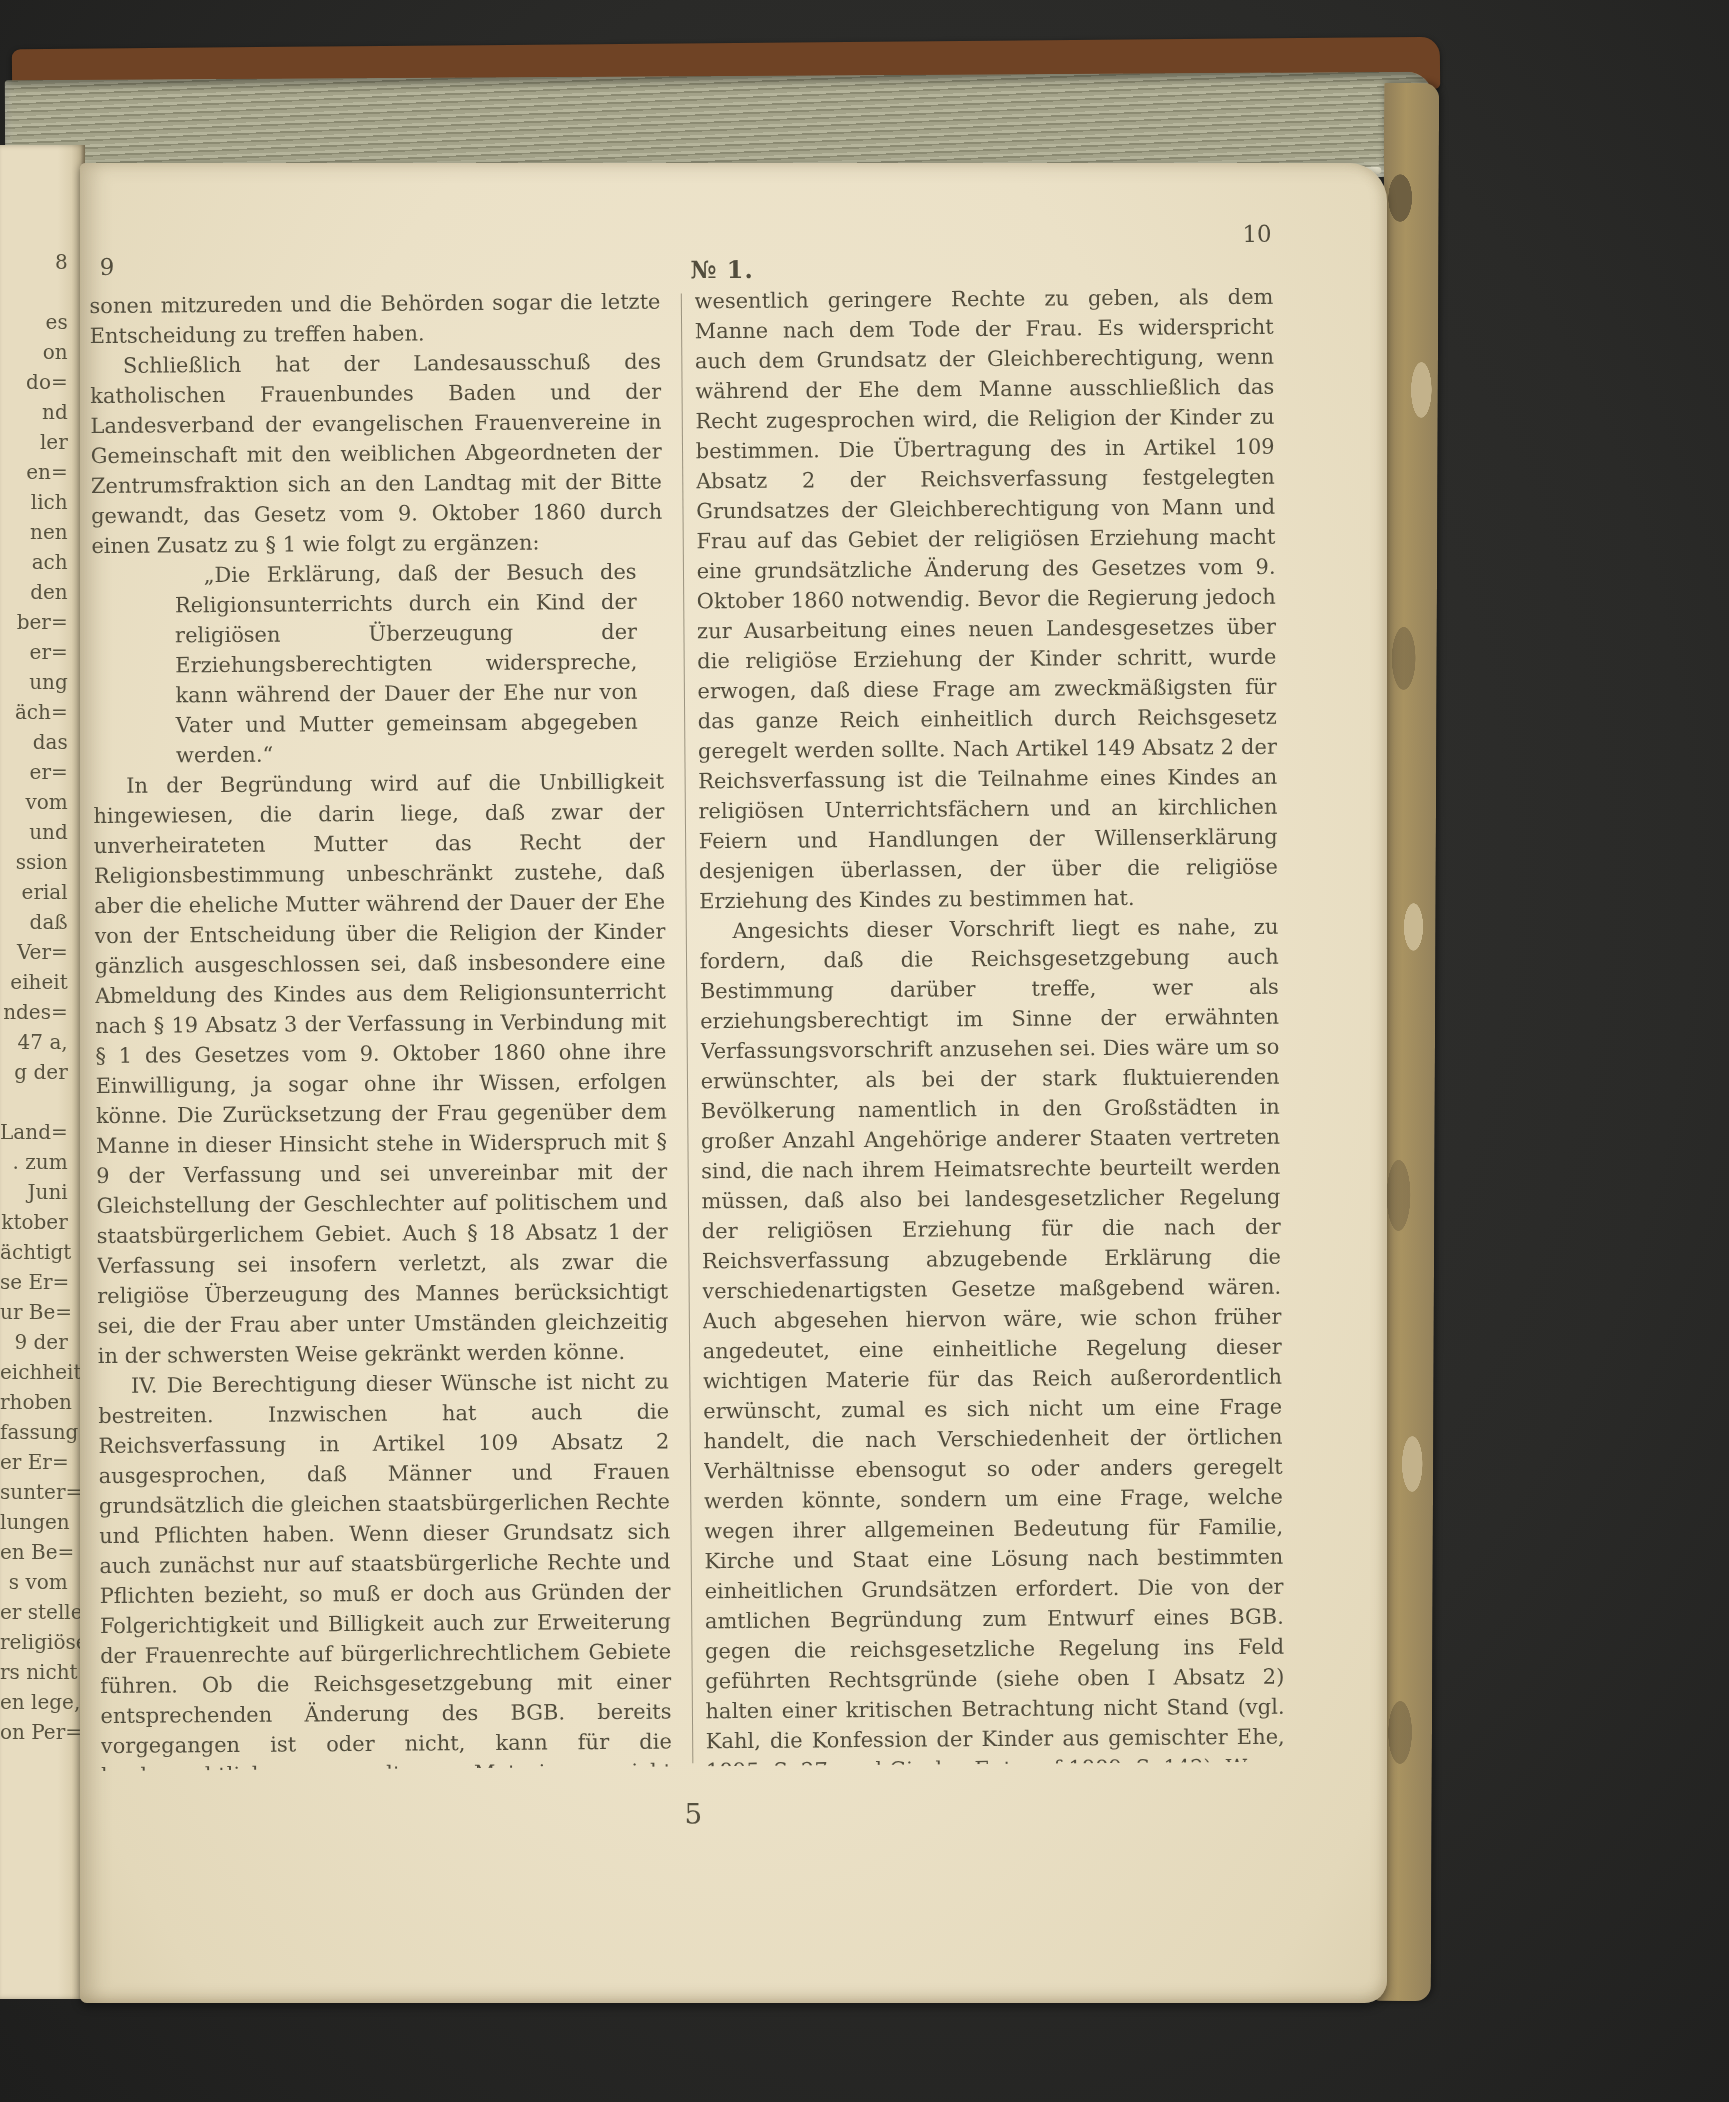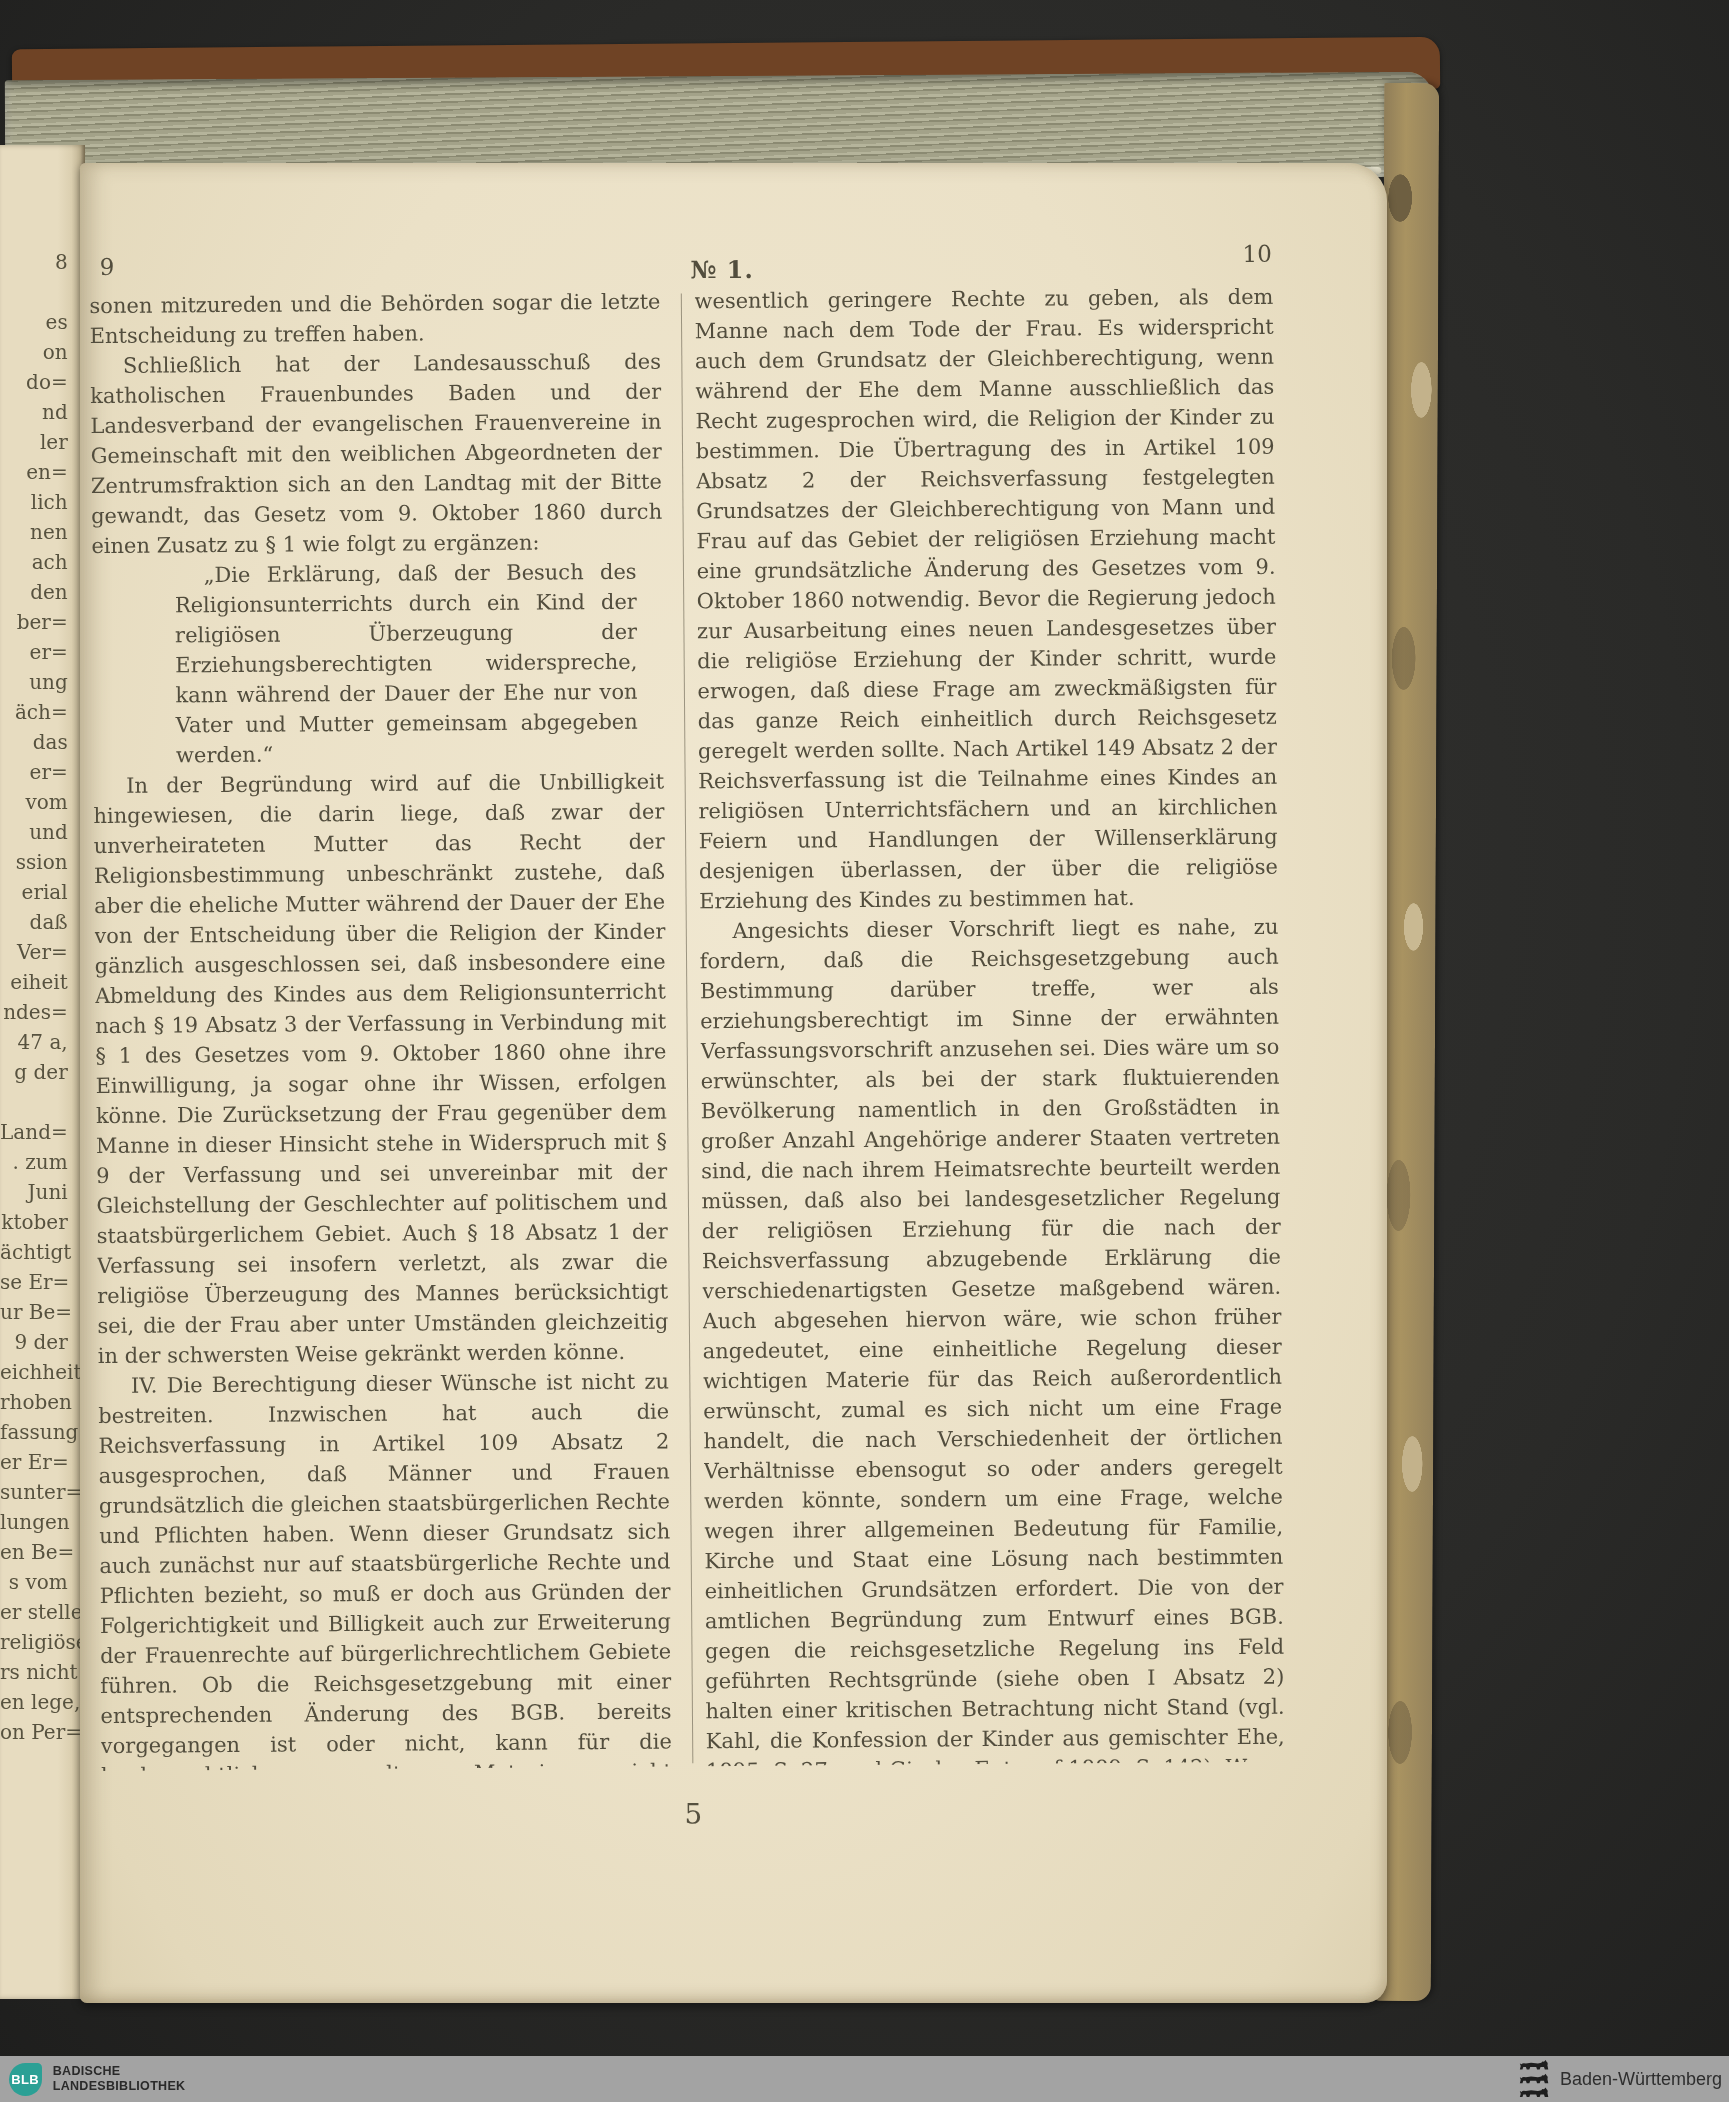--- a/index.html
+++ b/index.html
@@ -64,21 +64,21 @@
     position:absolute;left:80px;top:163px;width:1307px;height:1840px;
     background:
       radial-gradient(ellipse at 50% 40%, #f0e7d0 0%, #ebe1c7 55%, #e3d8ba 90%, #dcd0b0 100%);
     border-radius:5.2px 38px 22.5px 7px;
     box-shadow:inset 12px 0 19px rgba(90,75,45,.25), inset -5.2px -3.5px 12px rgba(120,100,60,.25), 0 3.5px 8.6px rgba(0,0,0,.4);
   }
   .page-inner{position:absolute;inset:0;transform:rotate(-0.45deg);color:#524d3d;}
 
   .pg-num{position:absolute;font-size:23px;}
   .pg-num.left{left:26px;top:86px;}
-  .pg-num.right{left:1169px;top:82px;}
+  .pg-num.right{left:1169px;top:62px;}
   .issue{position:absolute;left:536px;top:92px;width:225px;text-align:center;
     font-size:24px;font-weight:600;letter-spacing:0.9px;}
 
   .columns{position:absolute;left:15.6px;top:123px;width:1278px;height:1484px;}
   .col{position:absolute;top:0;height:1480px;overflow:hidden;text-align:justify;
     font-size:21px;line-height:30px;}
   .col.left{left:0;width:571px;}
   .col.right{left:605px;width:579px;}
   .col p{margin:0;}
   .col p.indent{text-indent:33px;}
@@ -137,34 +137,15 @@
         <div class="col right">
             <p class="">wesentlich geringere Rechte zu geben, als dem Manne nach dem Tode der Frau. Es widerspricht auch dem Grundsatz der Gleichberechtigung, wenn während der Ehe dem Manne ausschließlich das Recht zugesprochen wird, die Religion der Kinder zu bestimmen. Die Übertragung des in Artikel 109 Absatz 2 der Reichsverfassung festgelegten Grundsatzes der Gleichberechtigung von Mann und Frau auf das Gebiet der religiösen Erziehung macht eine grundsätzliche Änderung des Gesetzes vom 9. Oktober 1860 notwendig. Bevor die Regierung jedoch zur Ausarbeitung eines neuen Landesgesetzes über die religiöse Erziehung der Kinder schritt, wurde erwogen, daß diese Frage am zweckmäßigsten für das ganze Reich einheitlich durch Reichsgesetz geregelt werden sollte. Nach Artikel 149 Absatz 2 der Reichsverfassung ist die Teilnahme eines Kindes an religiösen Unterrichtsfächern und an kirchlichen Feiern und Handlungen der Willenserklärung desjenigen überlassen, der über die religiöse Erziehung des Kindes zu bestimmen hat.</p>
             <p class="indent">Angesichts dieser Vorschrift liegt es nahe, zu fordern, daß die Reichsgesetzgebung auch Bestimmung darüber treffe, wer als erziehungsberechtigt im Sinne der erwähnten Verfassungsvorschrift anzusehen sei. Dies wäre um so erwünschter, als bei der stark fluktuierenden Bevölkerung namentlich in den Großstädten in großer Anzahl Angehörige anderer Staaten vertreten sind, die nach ihrem Heimatsrechte beurteilt werden müssen, daß also bei landesgesetzlicher Regelung der religiösen Erziehung für die nach der Reichsverfassung abzugebende Erklärung die verschiedenartigsten Gesetze maßgebend wären. Auch abgesehen hiervon wäre, wie schon früher angedeutet, eine einheitliche Regelung dieser wichtigen Materie für das Reich außerordentlich erwünscht, zumal es sich nicht um eine Frage handelt, die nach Verschiedenheit der örtlichen Verhältnisse ebensogut so oder anders geregelt werden könnte, sondern um eine Frage, welche wegen ihrer allgemeinen Bedeutung für Familie, Kirche und Staat eine Lösung nach bestimmten einheitlichen Grundsätzen erfordert. Die von der amtlichen Begründung zum Entwurf eines BGB. gegen die reichsgesetzliche Regelung ins Feld geführten Rechtsgründe (siehe oben I Absatz 2) halten einer kritischen Betrachtung nicht Stand (vgl. Kahl, die Konfession der Kinder aus gemischter Ehe, 1895, S. 27, und Gierke, Entwurf 1889, S. 142). Wenn auch das interkonfessionelle Kirchenstaatsrecht bei der Regelung der Materie eine gewisse Rolle spielt, so ist die religiöse Erziehung der Kinder doch nur ein Teil der Kinder-</p>
           </div>
       </div>
 
       <div class="signature">5</div>
     </div>
   </div>
 
-  <div class="footer">
-    <div class="lib-group">
-      <div class="blb-badge">BLB</div>
-      <div class="lib-name">
-        <div>BADISCHE</div>
-        <div>LANDESBIBLIOTHEK</div>
-      </div>
-    </div>
-    <div class="state-group">
-      <svg class="coa" viewBox="0 0 36 46" xmlns="http://www.w3.org/2000/svg" fill="#1e1e1e">
-        <g>
-          <path d="M34,12 L33,7 Q34,4 32,3 L31,1 L29,3 Q27,2 26,4 L22,5 L14,4 L8,5 Q4,4 3,6 L1,5 L2,8 L1,12 L4,12 L5,9 L8,9 L9,12 L12,12 L13,9 L20,9 L21,12 L24,12 L25,9 L29,9 L30,12 Z"></path>
-          <path transform="translate(0,16)" d="M34,12 L33,7 Q34,4 32,3 L31,1 L29,3 Q27,2 26,4 L22,5 L14,4 L8,5 Q4,4 3,6 L1,5 L2,8 L1,12 L4,12 L5,9 L8,9 L9,12 L12,12 L13,9 L20,9 L21,12 L24,12 L25,9 L29,9 L30,12 Z"></path>
-          <path transform="translate(0,32)" d="M34,12 L33,7 Q34,4 32,3 L31,1 L29,3 Q27,2 26,4 L22,5 L14,4 L8,5 Q4,4 3,6 L1,5 L2,8 L1,12 L4,12 L5,9 L8,9 L9,12 L12,12 L13,9 L20,9 L21,12 L24,12 L25,9 L29,9 L30,12 Z"></path>
-        </g>
-      </svg>
-      <span class="state-name">Baden-Württemberg</span>
-    </div>
-  </div>
 
 </div>
 
 
 </body></html>

